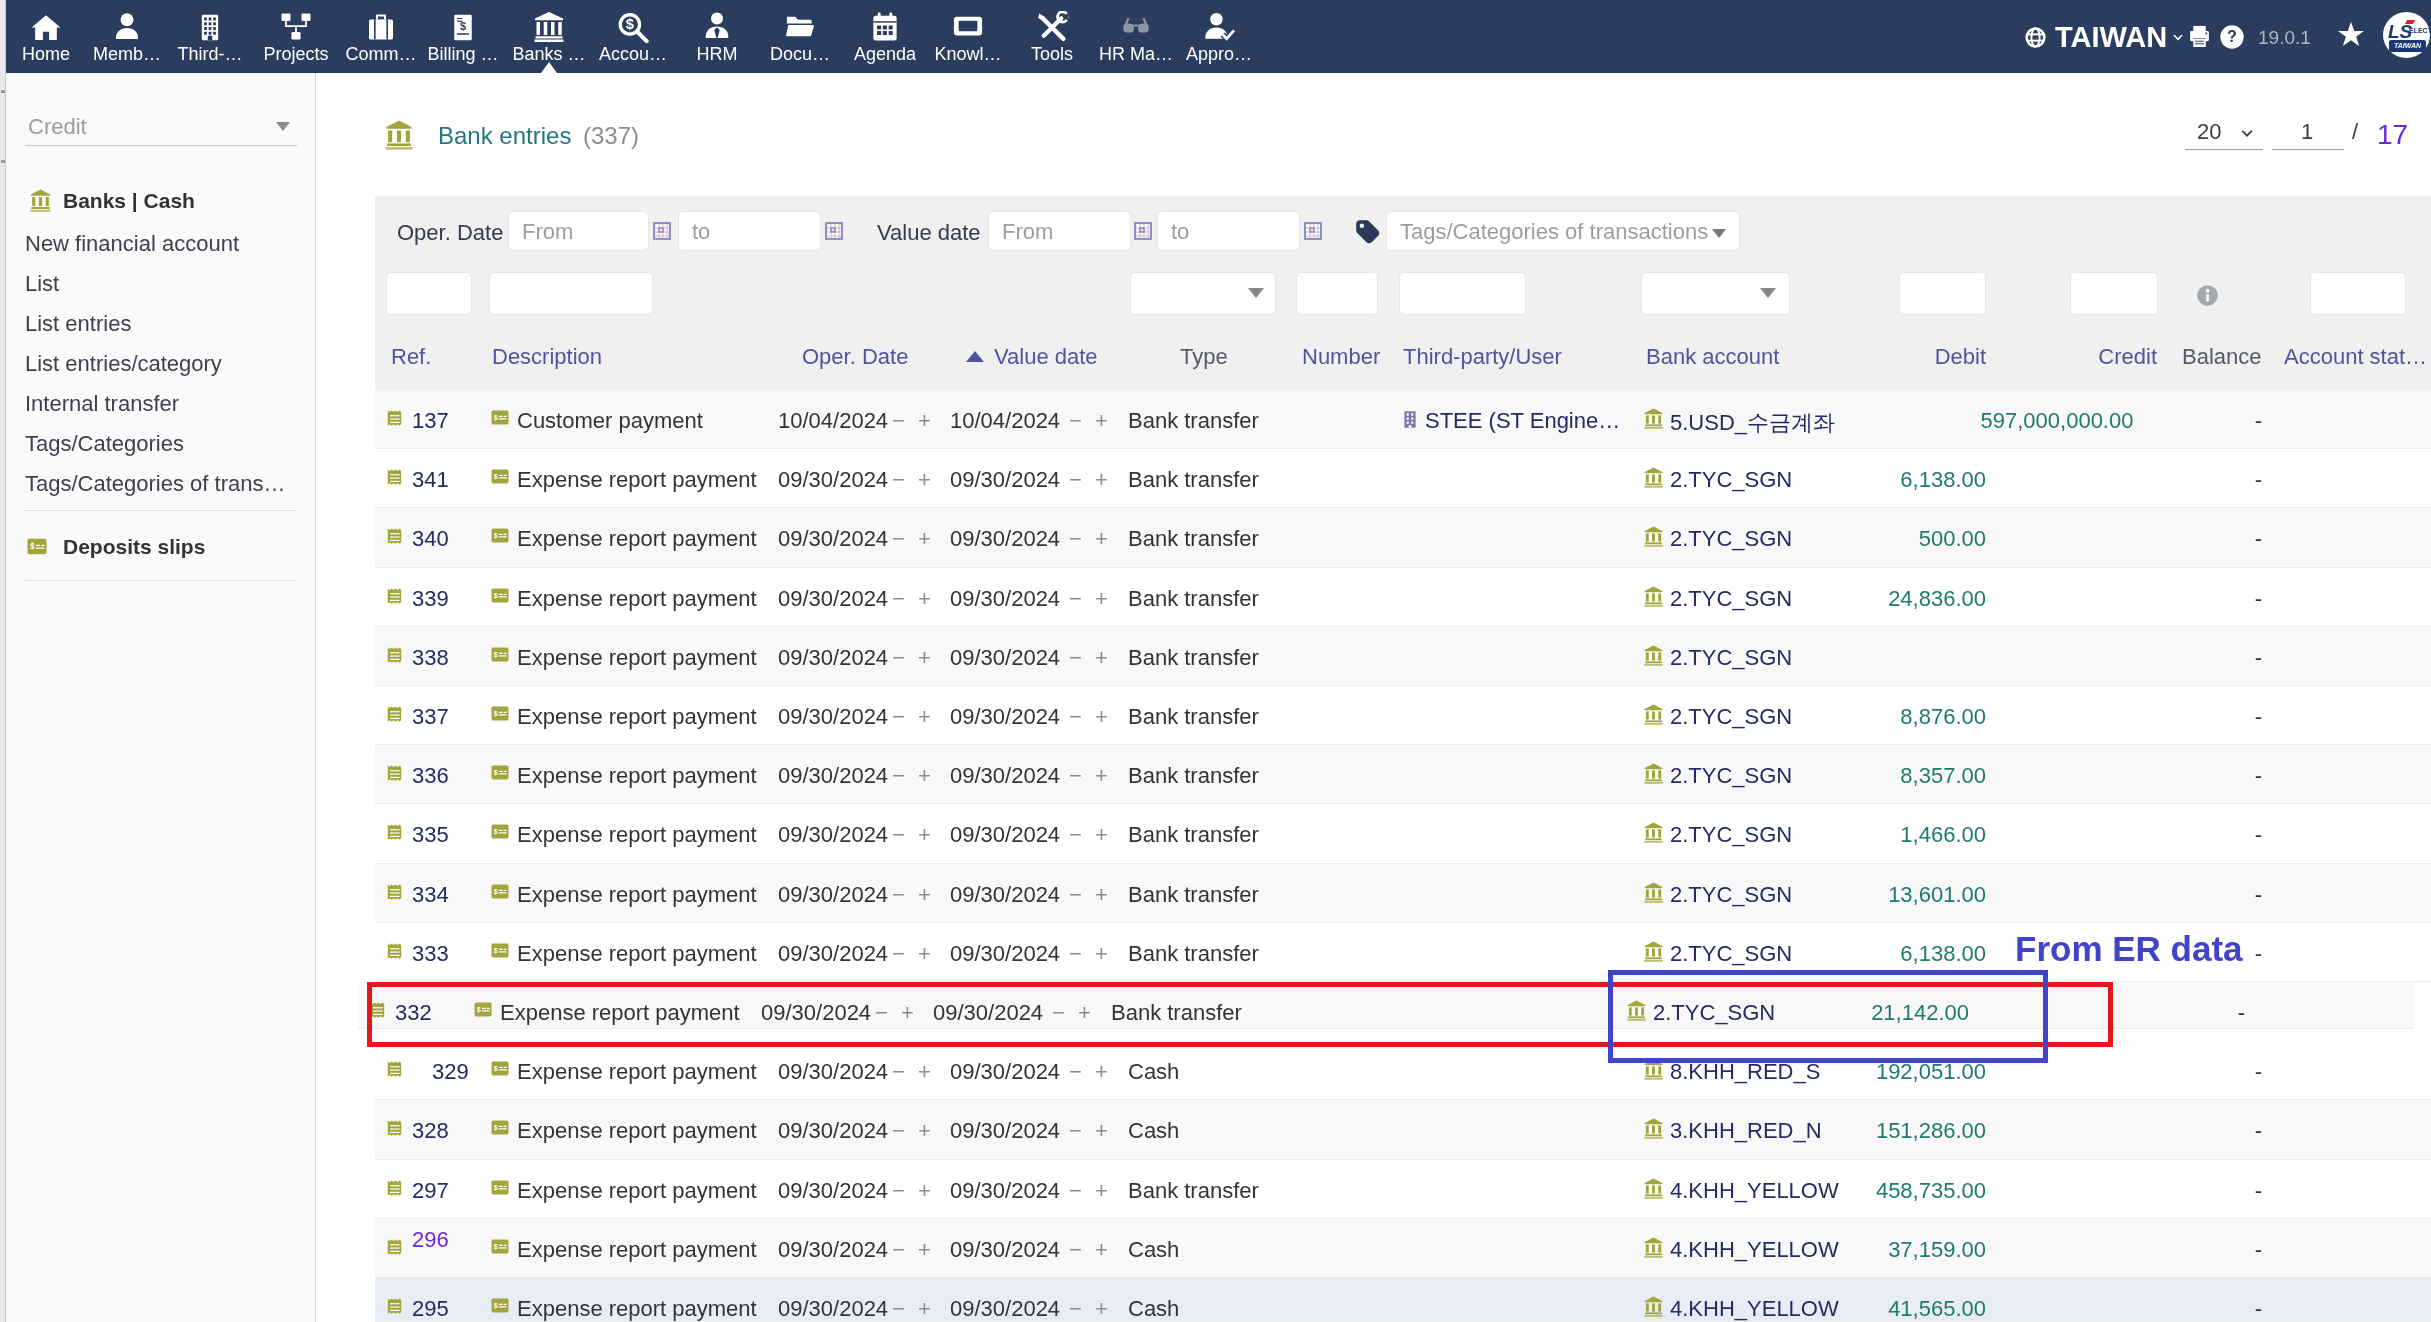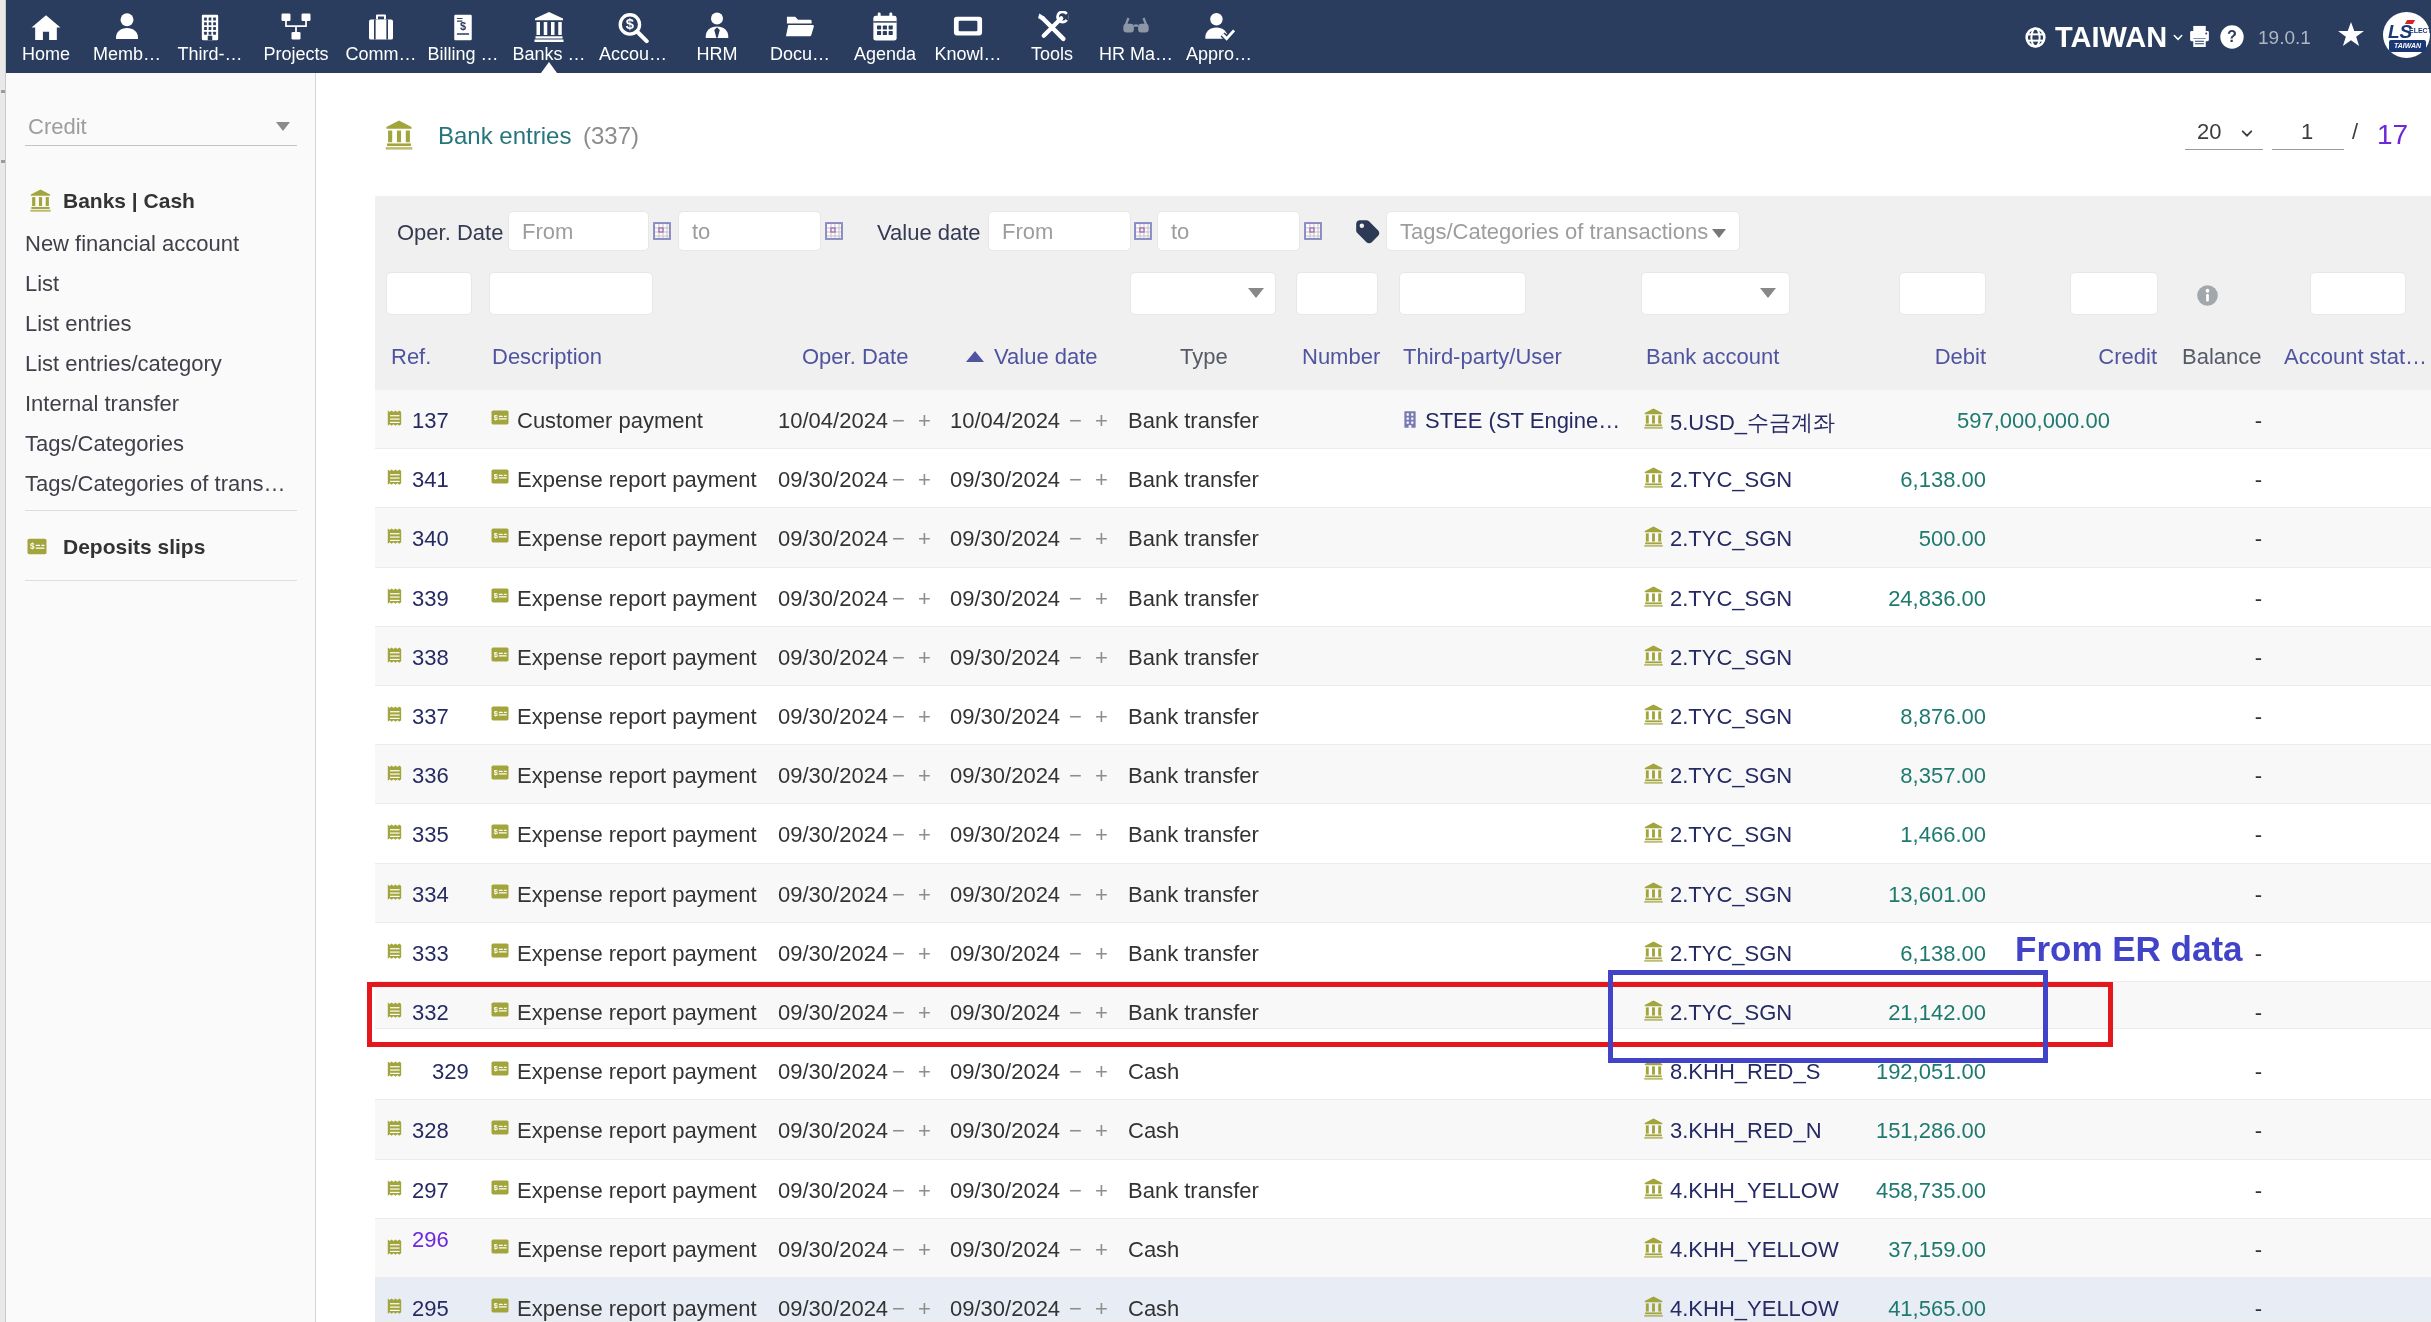--- a/index.html
+++ b/index.html
@@ -386,21 +386,21 @@
 <div class="cell" style="left:1050px;top:18px;color:#252a63;">STEE (ST Engine…</div>
 <div class="abs" style="left:1268px;top:18px;"><svg width="21" height="21" viewBox="0 0 512 512" style="">
           <path fill="#a2a43c" d="M256 10 L470 120 v30 H42 v-30 Z"></path>
           <rect fill="#a2a43c" x="70" y="180" width="70" height="200"></rect>
           <rect fill="#a2a43c" x="221" y="180" width="70" height="200"></rect>
           <rect fill="#a2a43c" x="372" y="180" width="70" height="200"></rect>
           <rect fill="#a2a43c" x="52" y="400" width="408" height="44"></rect>
           <rect fill="#a2a43c" opacity="0.72" x="30" y="462" width="452" height="44"></rect>
         </svg></div>
 <div class="cell" style="left:1295px;top:18px;color:#252a63;">5.USD_수금계좌</div>
-<div class="cell" style="left:1582px;top:18px;width:200px;text-align:left;color:#1e7a6f;">597,000,000.00</div>
+<div class="cell" style="left:1582px;top:18px;width:200px;text-align:center;color:#1e7a6f;">597,000,000.00</div>
 <div class="cell" style="left:1787px;top:18px;width:100px;text-align:right;color:#333333;">-</div>
 </div>
 <div class="abs" style="left:375px;top:449.2px;width:2056px;height:59.2px;background:#ffffff;border-bottom:1px solid #ececec;">
 <div class="abs" style="left:11px;top:17px;"><svg width="17" height="24" viewBox="0 0 512 512" style="">
           <path fill="#a2a43c" d="M32 0 L96 48 160 0 224 48 288 0 352 48 416 0 480 48 V464 L416 512 352 464 288 512 224 464 160 512 96 464 32 512 Z" transform="scale(0.9) translate(28,0)"></path>
           <rect fill="#fff" x="120" y="140" width="290" height="36"></rect>
           <rect fill="#fff" x="120" y="240" width="290" height="36"></rect>
           <rect fill="#fff" x="120" y="340" width="290" height="36"></rect>
         </svg></div>
 <div class="cell" style="left:37px;top:18px;color:#252a63;">341</div>
@@ -686,21 +686,21 @@
           <rect fill="#a2a43c" x="70" y="180" width="70" height="200"></rect>
           <rect fill="#a2a43c" x="221" y="180" width="70" height="200"></rect>
           <rect fill="#a2a43c" x="372" y="180" width="70" height="200"></rect>
           <rect fill="#a2a43c" x="52" y="400" width="408" height="44"></rect>
           <rect fill="#a2a43c" opacity="0.72" x="30" y="462" width="452" height="44"></rect>
         </svg></div>
 <div class="cell" style="left:1295px;top:18px;color:#252a63;">2.TYC_SGN</div>
 <div class="cell" style="left:1411px;top:18px;width:200px;text-align:right;color:#1e7a6f;">6,138.00</div>
 <div class="cell" style="left:1787px;top:18px;width:100px;text-align:right;color:#333333;">-</div>
 </div>
-<div class="abs" style="left:375px;top:982.0px;width:2056px;height:47px;background:#f8f8f8;border-bottom:1px solid #ececec;">
+<div class="abs" style="left:358px;top:982.0px;width:2056px;height:47px;background:#f8f8f8;border-bottom:1px solid #ececec;">
 <div class="abs" style="left:11px;top:17px;"><svg width="17" height="24" viewBox="0 0 512 512" style="">
           <path fill="#a2a43c" d="M32 0 L96 48 160 0 224 48 288 0 352 48 416 0 480 48 V464 L416 512 352 464 288 512 224 464 160 512 96 464 32 512 Z" transform="scale(0.9) translate(28,0)"></path>
           <rect fill="#fff" x="120" y="140" width="290" height="36"></rect>
           <rect fill="#fff" x="120" y="240" width="290" height="36"></rect>
           <rect fill="#fff" x="120" y="340" width="290" height="36"></rect>
         </svg></div>
 <div class="cell" style="left:37px;top:18px;color:#252a63;">332</div>
 <div class="abs" style="left:114px;top:19px;"><svg width="22" height="17" viewBox="0 0 512 512" style="">
           <rect fill="#a2a43c" x="0" y="48" width="512" height="416" rx="48"></rect>
           <text x="128" y="320" font-family="Liberation Sans,sans-serif" font-size="220" font-weight="bold" fill="#fff" text-anchor="middle">$</text>

